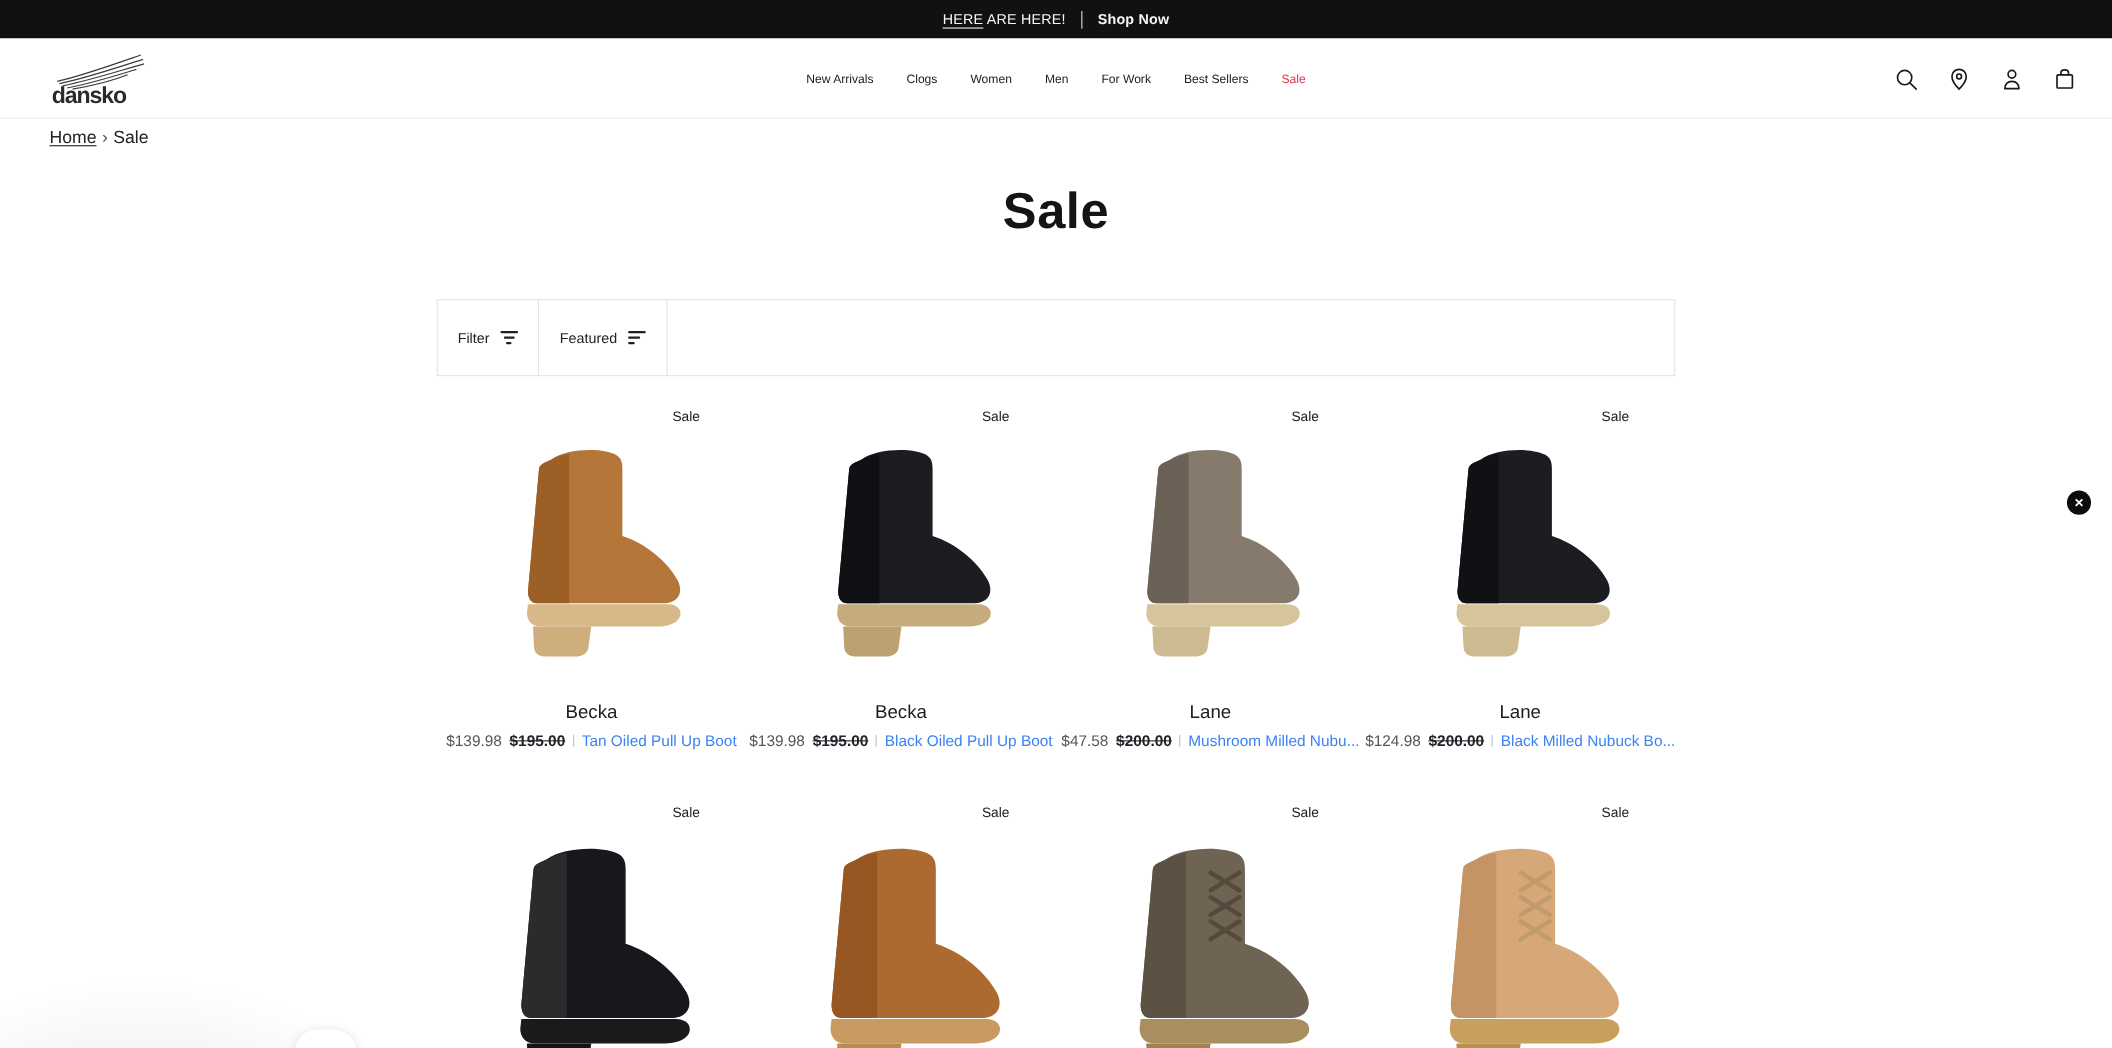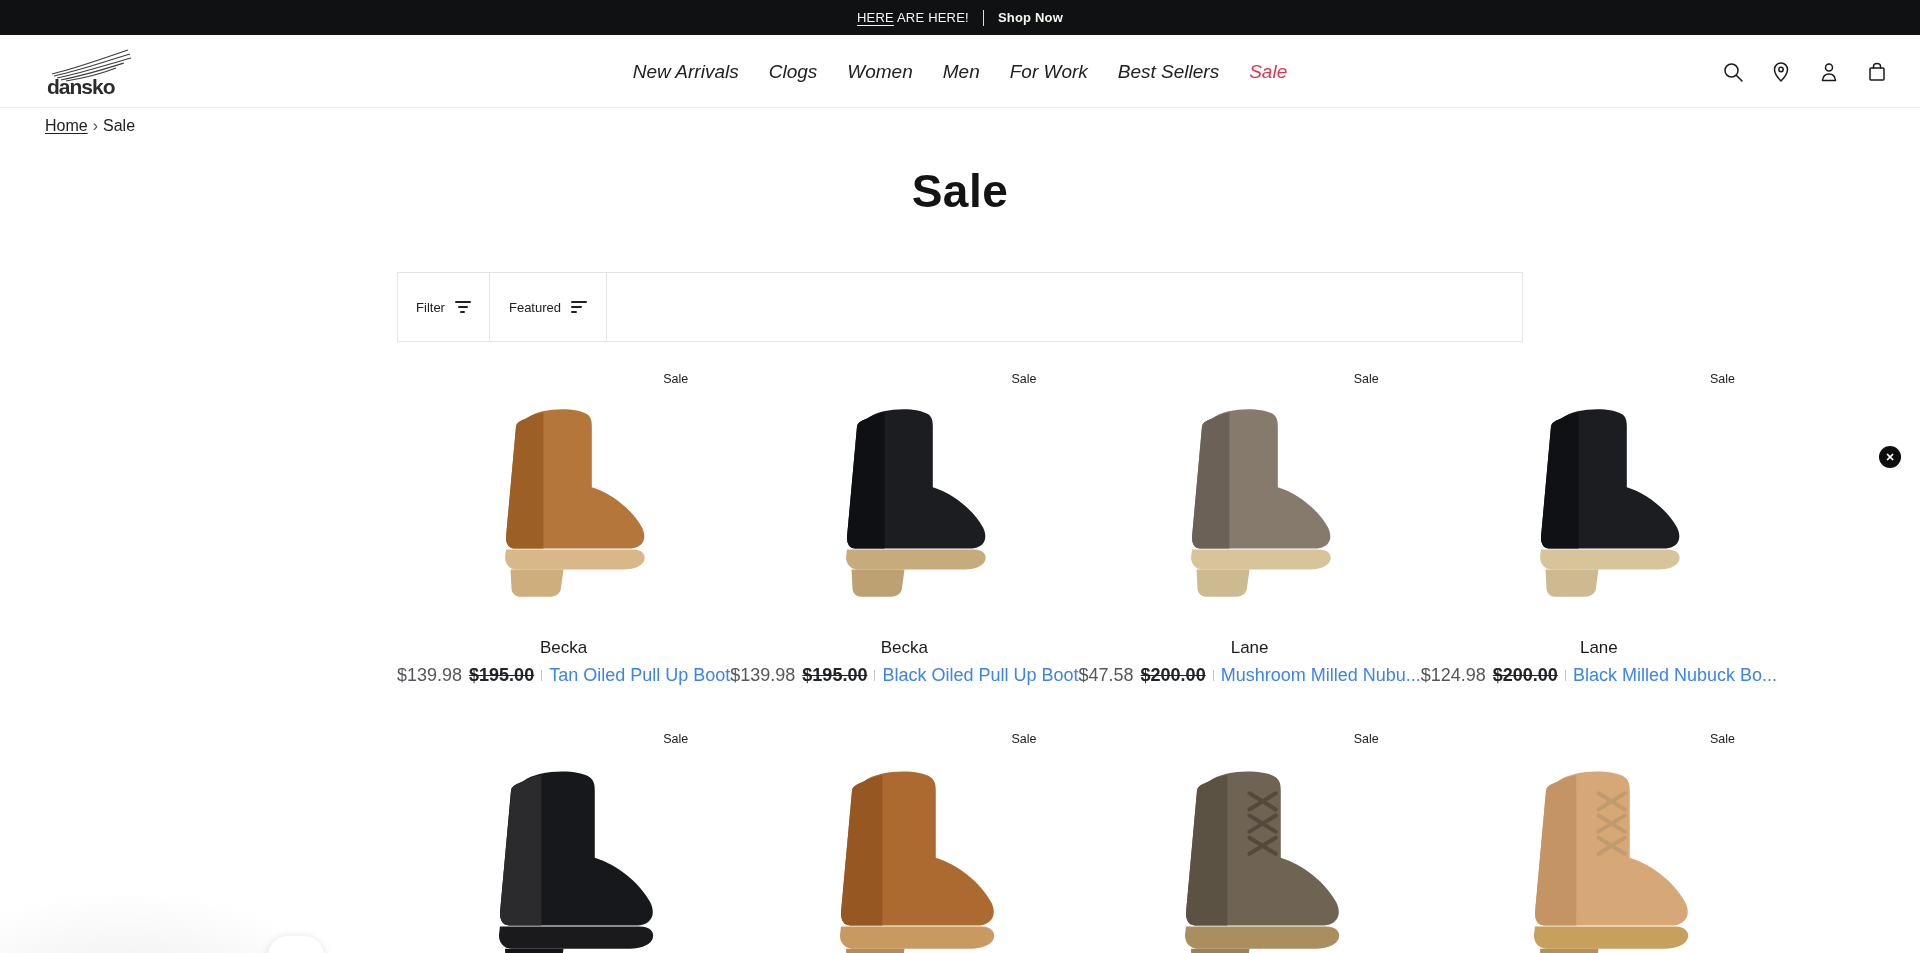--- a/index.html
+++ b/index.html
@@ -13,21 +13,21 @@
   .banner .hl { text-decoration:underline; text-underline-offset:3px; }
   .banner-msg { color:#f7f7f2; font-size:13px; }
   .banner-divider { width:1px; height:16px; background:#f7f7f2; opacity:.9; }
   .banner .cta { text-underline-offset:3px; font-weight:600; }
 
   
   .header { position:relative; height:73px; background:#fff; border-bottom:1px solid #f1e8da; }
   .logo { position:absolute; left:44px; top:12px; width:92px; height:50px; cursor:pointer; }
   .main-nav { position:absolute; left:50%; top:0; transform:translateX(-50%); height:73px;
     display:flex; align-items:center; gap:30px; white-space:nowrap; }
-  .main-nav a { font-size:19px; color:#212121; text-decoration:none;font-style:italic; }
+  .main-nav a { font-size:11px; color:#212121; text-decoration:none; }
   .main-nav a.active { color:var(--accent); }
   .hdr-icons { position:absolute; right:32px; top:0; height:73px; display:flex; align-items:center; gap:26px; }
   .hdr-icons .icon { width:22px; height:22px; cursor:pointer; }
   .hdr-icons svg { width:22px; height:22px; stroke:#17191c; stroke-width:1.5; fill:none;
     stroke-linecap:round; stroke-linejoin:round; }
 
   
   .breadcrumb { position:absolute; left:45px; top:117px; font-size:16px; color:#212121; }
   .breadcrumb a { color:#212121; text-decoration:underline; text-underline-offset:2px; cursor:pointer; }
   .breadcrumb .sep { margin:0 5px; color:#555; }
@@ -53,21 +53,21 @@
   .grid { position:absolute; left:397px; top:362px; width:1126px;
     display:grid; grid-template-columns:repeat(4,1fr); row-gap:38px; }
   .card { position:relative; height:322px; }
   .badge { margin-top:10px; padding-right:42px; text-align:right; font-size:12.5px; color:#212121; height:16px; }
   .imgwrap { margin-top:6px; height:212px; display:flex; align-items:flex-end; justify-content:center; cursor:pointer; }
   .imgwrap svg { width:225px; height:210px; }
   .row2 .imgwrap { height:235px; }
   .row2 .imgwrap svg { width:245px; height:232px; }
   .pname { margin-top:32px; text-align:center; font-size:17px; font-weight:500; color:#1c1c1c; cursor:pointer; }
   .prow { margin-top:7px; display:flex; align-items:center; justify-content:center; gap:7px;
-    font-size:18px; white-space:nowrap; }
+    font-size:14px; white-space:nowrap; }
   .price { color:#54565b; }
   .cprice { color:#202328; font-weight:700; text-decoration:line-through; }
   .pdiv { width:1px; height:11px; background:#c4c4c4; }
   .vname { color:#3b82f6; }
 
   
   .overlay-close { position:absolute; left:1879px; top:446px; width:22px; height:22px;
     background:#0d0d0d; border-radius:50%; color:#fff; font-size:11px; font-weight:700;
     display:flex; align-items:center; justify-content:center; cursor:pointer;
     box-shadow:0 0 0 2px rgba(255,255,255,.9); }

